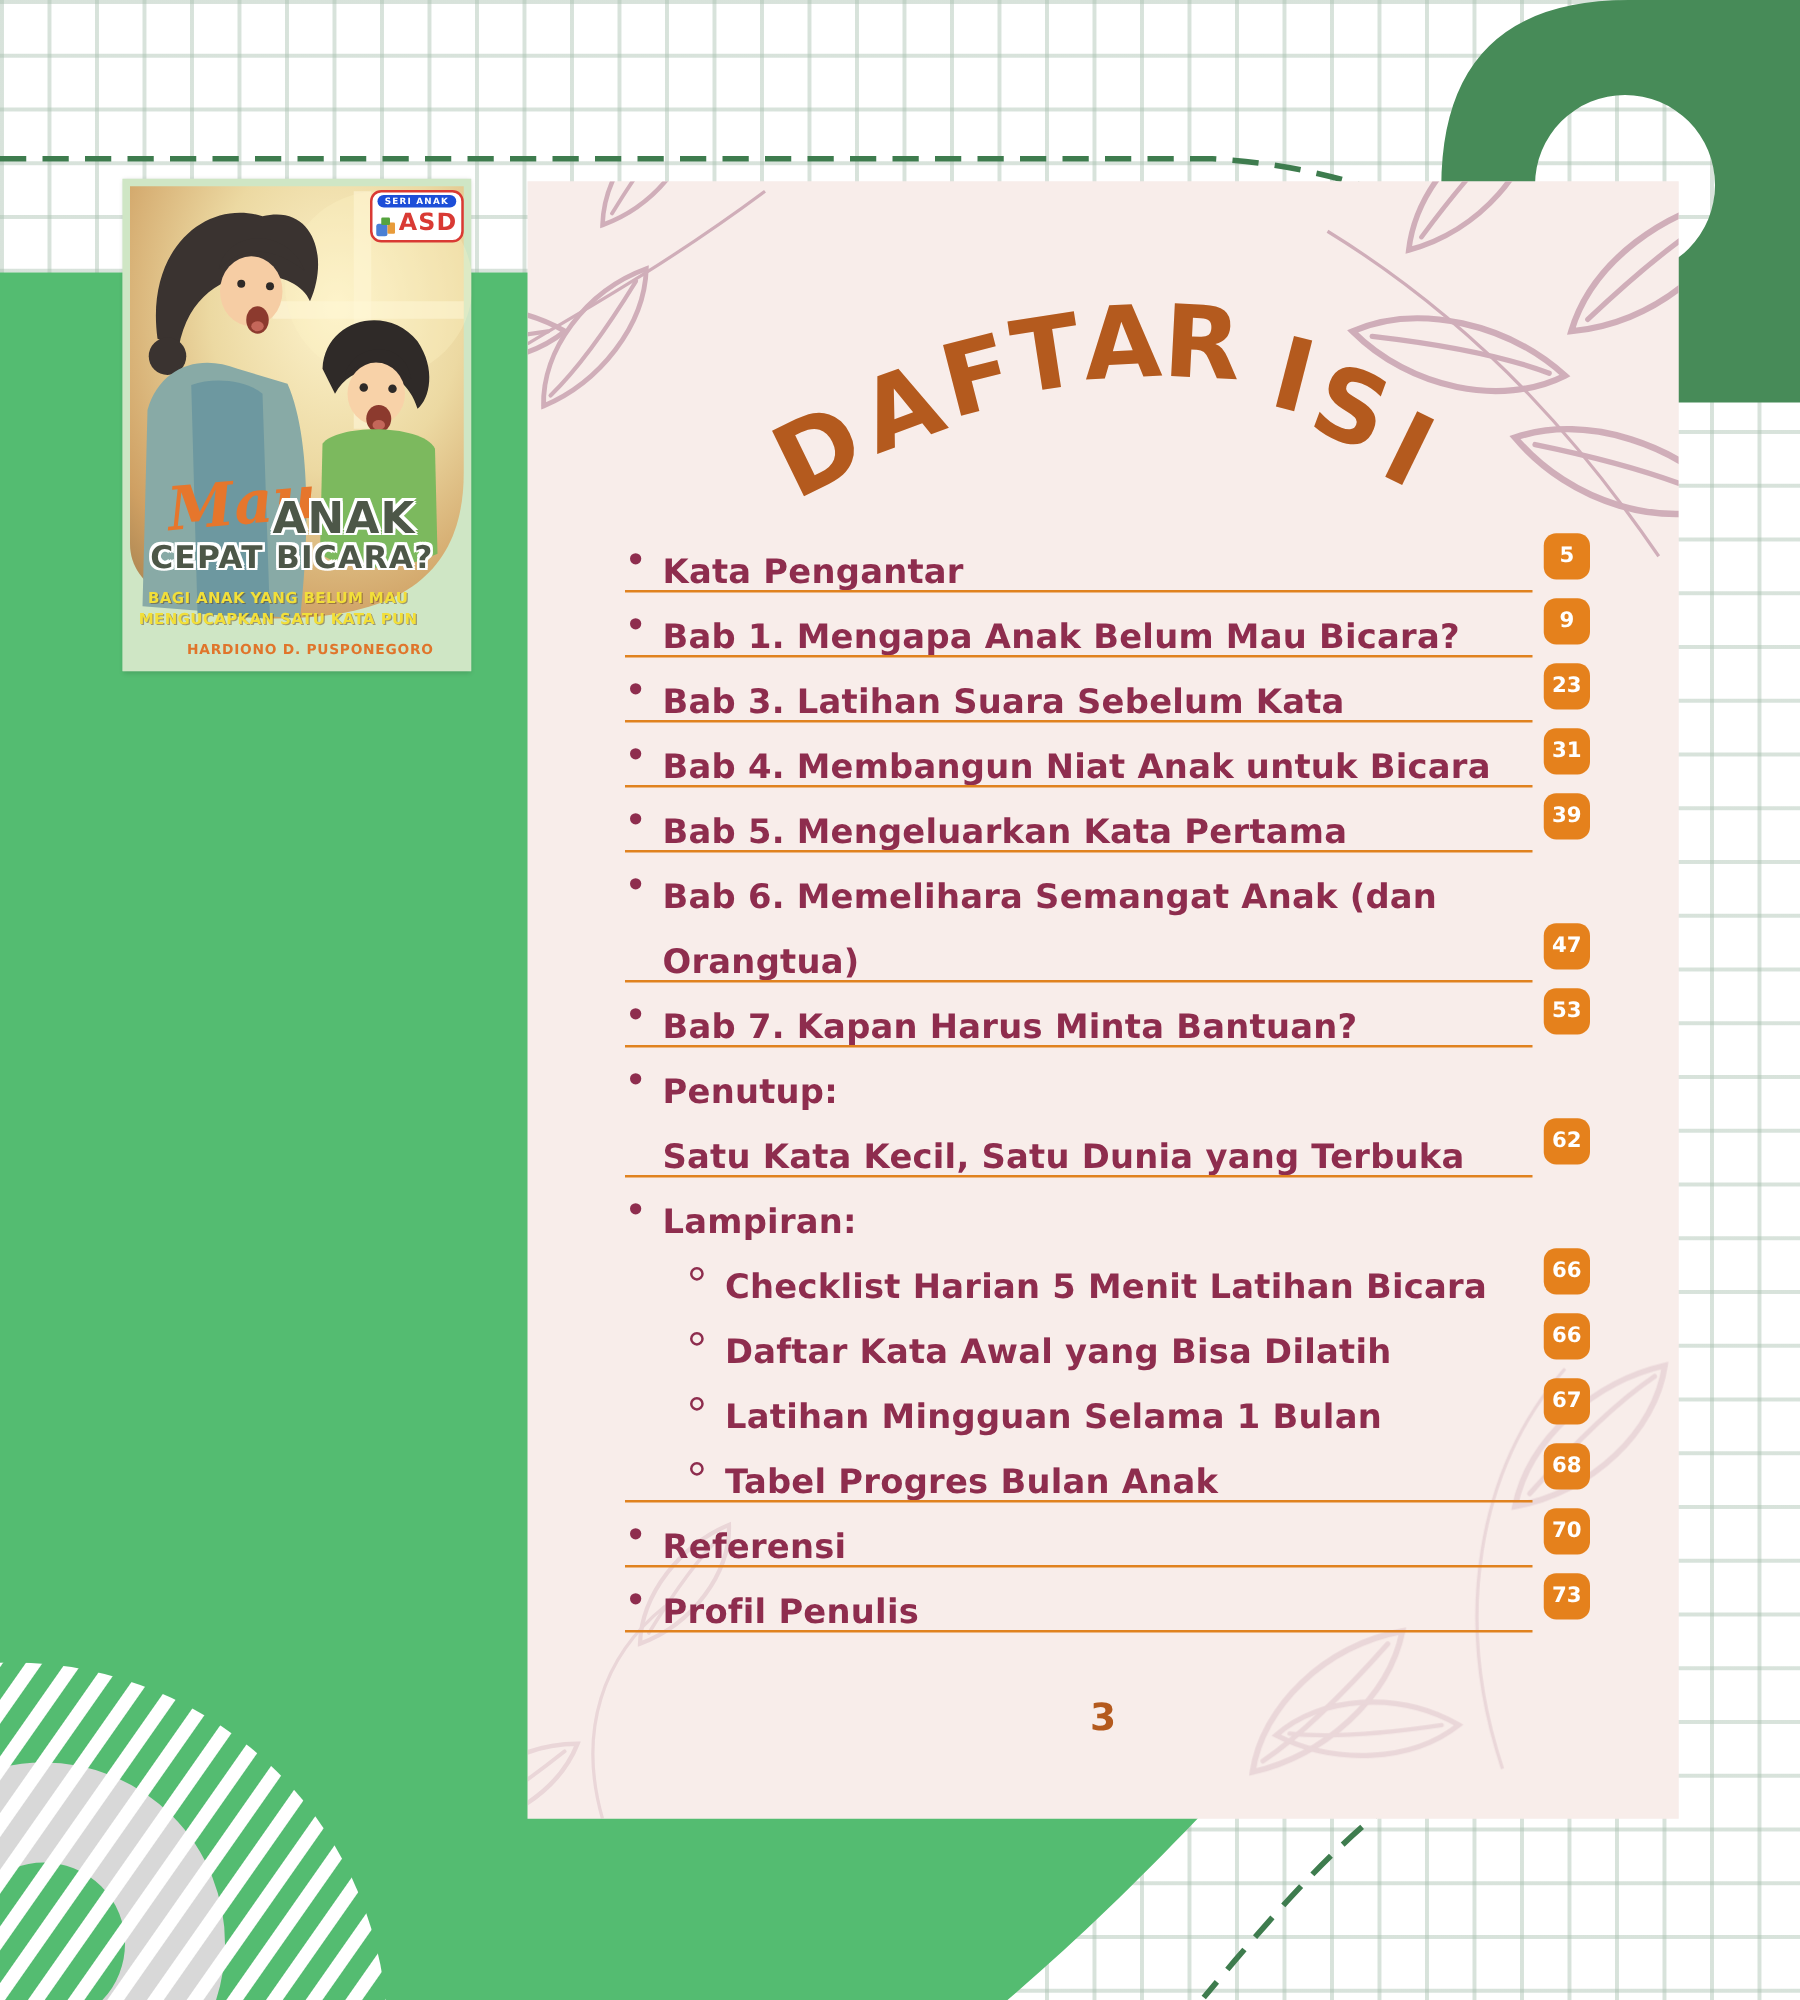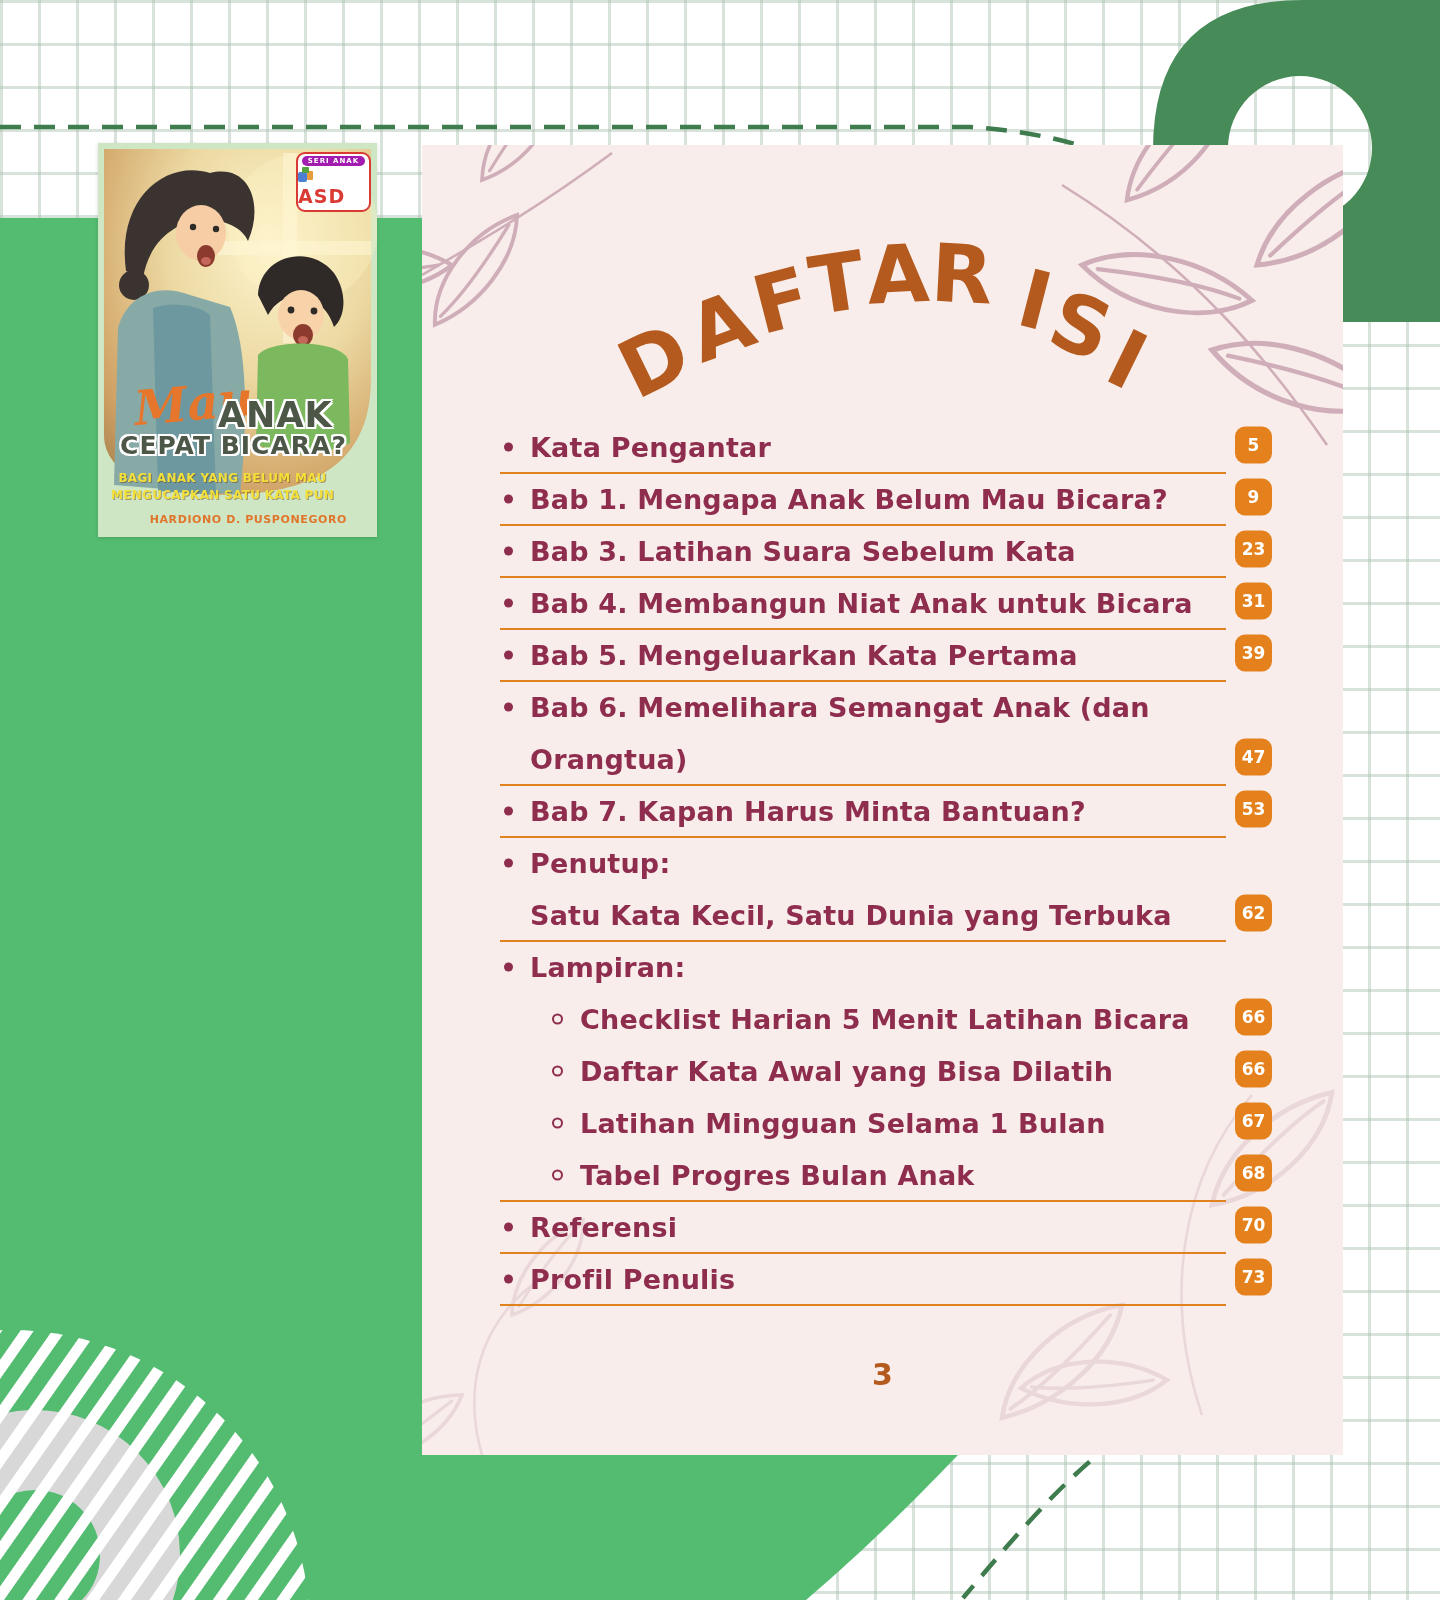--- a/index.html
+++ b/index.html
@@ -19,43 +19,43 @@
   .panel{position:absolute;left:422px;top:145px;width:921px;height:1310px;
     background:#f8edea;overflow:hidden;}
   .panel-svg{position:absolute;inset:0;}
 
   .arc-title{position:absolute;top:82px;left:0;right:0;display:flex;justify-content:center;
     font-weight:bold;font-size:80px;letter-spacing:2px;color:#b45a1e;}
   .arc-title span{display:inline-block;transform-origin:center;}
   .arc-title .sp{width:26px;}
 
   .toc{position:absolute;top:276px;left:78px;right:71px;}
-  .toc-line{position:relative;height:52px;display:flex;align-items:center;}
+  .toc-line{position:relative;height:52px;display:flex;align-items:flex-end;}
   .dot{position:absolute;left:4px;top:50%;transform:translateY(-50%);
     width:9px;height:9px;border-radius:50%;background:#8e2d4e;}
   .ring{position:absolute;left:52px;top:50%;transform:translateY(-50%);
     width:7px;height:7px;border:2.5px solid #8e2d4e;border-radius:50%;background:transparent;}
   .txt{padding-left:30px;font-size:27px;font-weight:600;letter-spacing:.2px;color:#8e2d4e;white-space:nowrap;}
   .txt.l2{padding-left:80px;}
   .badge{position:absolute;right:0;top:46%;transform:translateY(-50%);
     width:37px;height:37px;border-radius:10px;background:#e5811c;color:#ffffff;
     font-size:17px;font-weight:bold;display:flex;align-items:center;justify-content:center;}
   .sep{position:absolute;left:0;right:46px;bottom:-1px;height:2.5px;background:#e0821f;}
   .page-num{position:absolute;top:1212px;left:0;right:0;text-align:center;
     font-size:30px;font-weight:bold;color:#b45a1e;}
 
   
   .cover{position:absolute;left:98px;top:143px;width:279px;height:394px;background:#cfe6c5;
     box-shadow:0 1px 4px rgba(0,0,0,.15);}
   .cover svg{position:absolute;inset:0;}
   .cover-badge{position:absolute;right:6px;top:9px;width:71px;background:#ffffff;
     border:2px solid #d93a34;border-radius:9px;padding:2px 0 3px 0;text-align:center;}
-  .cover-badge .pill{display:block;margin:0 4px 1px 4px;background:#a21caf;color:#fff;
+  .cover-badge .pill{display:block;margin:0 4px 1px 4px;background:#1d4ed8;color:#fff;
     border-radius:5px;font-size:7px;font-weight:bold;letter-spacing:1px;padding:1px 0;}
-  .cover-badge .row{display:flex;align-items:flex-start;justify-content:center;gap:3px;flex-direction:column;}
+  .cover-badge .row{display:flex;align-items:flex-end;justify-content:center;gap:3px;}
   .asd-icon{position:relative;width:15px;height:15px;display:inline-block;}
   .asd-icon i{position:absolute;display:block;}
   .asd-icon .b{left:0;bottom:0;width:9px;height:10px;background:#4a7fd4;border-radius:2px;}
   .asd-icon .o{right:0;bottom:2px;width:6px;height:9px;background:#e89b3a;border-radius:1px;}
   .asd-icon .g{left:4px;top:0;width:7px;height:6px;background:#55a33e;border-radius:1px;}
   .cover-badge .asd{font-size:19px;font-weight:bold;color:#d93a34;letter-spacing:1px;}
 
   .outline-w{color:#4d5748;font-weight:800;
     text-shadow:-2px -2px 0 #fff,2px -2px 0 #fff,-2px 2px 0 #fff,2px 2px 0 #fff,
                  0 -2px 0 #fff,0 2px 0 #fff,-2px 0 0 #fff,2px 0 0 #fff;}

